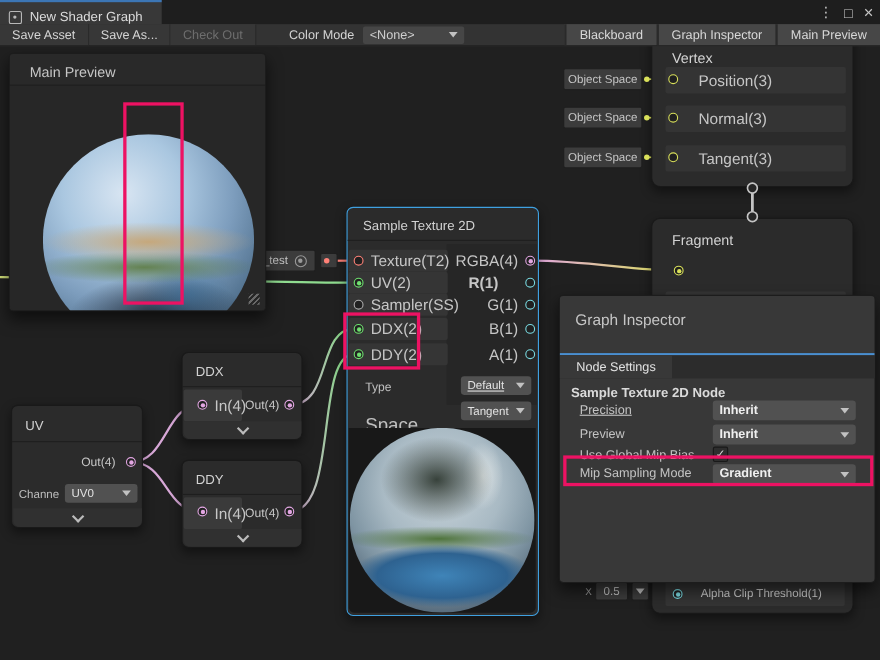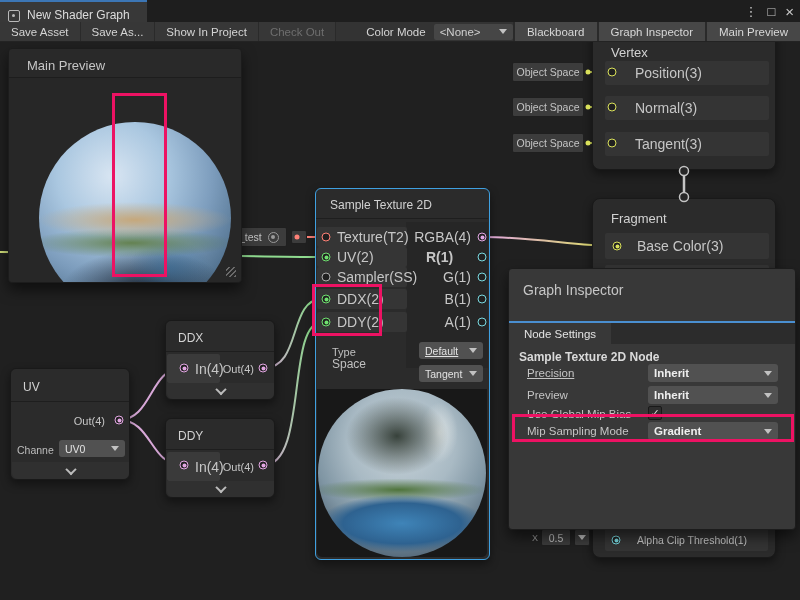--- a/index.html
+++ b/index.html
@@ -146,23 +146,20 @@
     </div>
   <span class="p tiny c-v3" style="left:588px; top:72px;"></span>
   <span class="p tiny c-v3" style="left:588px; top:107px;"></span>
   <span class="p tiny c-v3" style="left:588px; top:143px;"></span>
   <span class="p c-v3" style="left:612px; top:72px;"></span>
   <span class="p c-v3" style="left:612px; top:107px;"></span>
   <span class="p c-v3" style="left:612px; top:143px;"></span>
 
   <div class="node" style="left:592px; top:198px; width:184px; height:360px;">
     <div class="node-title" style="position:absolute; left:18px; top:12px; font-size:13px;">Fragment</div>
-    <div class="nrow" style="left:12px; top:34px; width:164px; height:26px; padding-left:32px;">
-      <span>Base Color(3)</span>
-      </div>
     <div class="nrow" style="left:12px; top:66px; width:164px; height:24px;"></div>
     <div class="nrow" style="left:12px; top:329px; width:163px; height:23px; padding-left:32px; font-size:10.5px;">
       <span>Alpha Clip Threshold(1)</span>
       </div>
   </div>
   <span class="p f c-v3" style="left:617px; top:246px;"></span>
   <span class="p f c-v1" style="left:616px; top:540px;"></span>
 
   <div class="abs" style="left:532px; top:533px; color:#9a9a9a; font-size:9px; z-index:20;">X</div>
   <div class="chip" style="left:541px; top:529px; width:30px; height:17px;">
@@ -221,21 +218,21 @@
       </div>
     <div class="nrow" style="left:92px; top:123px; width:63px; height:20px; justify-content:flex-end; background:transparent;">
       <span>A(1)</span>
       </div>
 
     <div class="abs" style="left:16px; top:157px; color:#c0c0c0; font-size:11px;">Type</div>
     <div class="dd" style="left:103px; top:153px; width:64px;text-decoration:underline;">
       <span>Default</span>
       <span class="dd-arrow"></span>
       </div>
-    <div class="abs" style="left:16px; top:168px; color:#c0c0c0; font-size:12px;">Space</div>
+    <div class="abs" style="left:16px; top:188px; color:#c0c0c0; font-size:17px;">Space</div>
     <div class="dd" style="left:103px; top:176px; width:64px;">
       <span>Tangent</span>
       <span class="dd-arrow"></span>
       </div>
 
     <div class="abs" style="left:1px; top:200px; width:170px; height:168px; background:#181818; border-radius:0 0 5px 5px; overflow:hidden;">
       <div style="position:absolute; left:1px; top:0; width:168px; height:168px; border-radius:50%;
         background:
           radial-gradient(ellipse 64% 22% at 50% 80%, #3f84b8 0%, #2e6290 55%, rgba(46,98,144,0) 78%),
           radial-gradient(ellipse 70% 9% at 48% 60%, rgba(74,112,52,.95), rgba(74,112,52,0) 75%),
@@ -349,21 +346,20 @@
     </div>
     <div class="win-controls">
       <span>⋮</span>
       <span>□</span>
       <span style="font-size:15px;">×</span>
     </div>
   </div>
   <div class="abs toolbar">
     <div class="tb-btn">Save Asset</div>
     <div class="tb-btn">Save As...</div>
-    <div class="tb-btn">Show In Project</div>
     <div class="tb-btn disabled">Check Out</div>
     <div class="tb-label">Color Mode</div>
     <div class="tb-dd">
       <span>&lt;None&gt;</span>
       <span class="dd-arrow"></span>
       </div>
     <div class="tb-right">
       <div class="tb-toggle">Blackboard</div>
       <div class="tb-toggle">Graph Inspector</div>
       <div class="tb-toggle">Main Preview</div>

